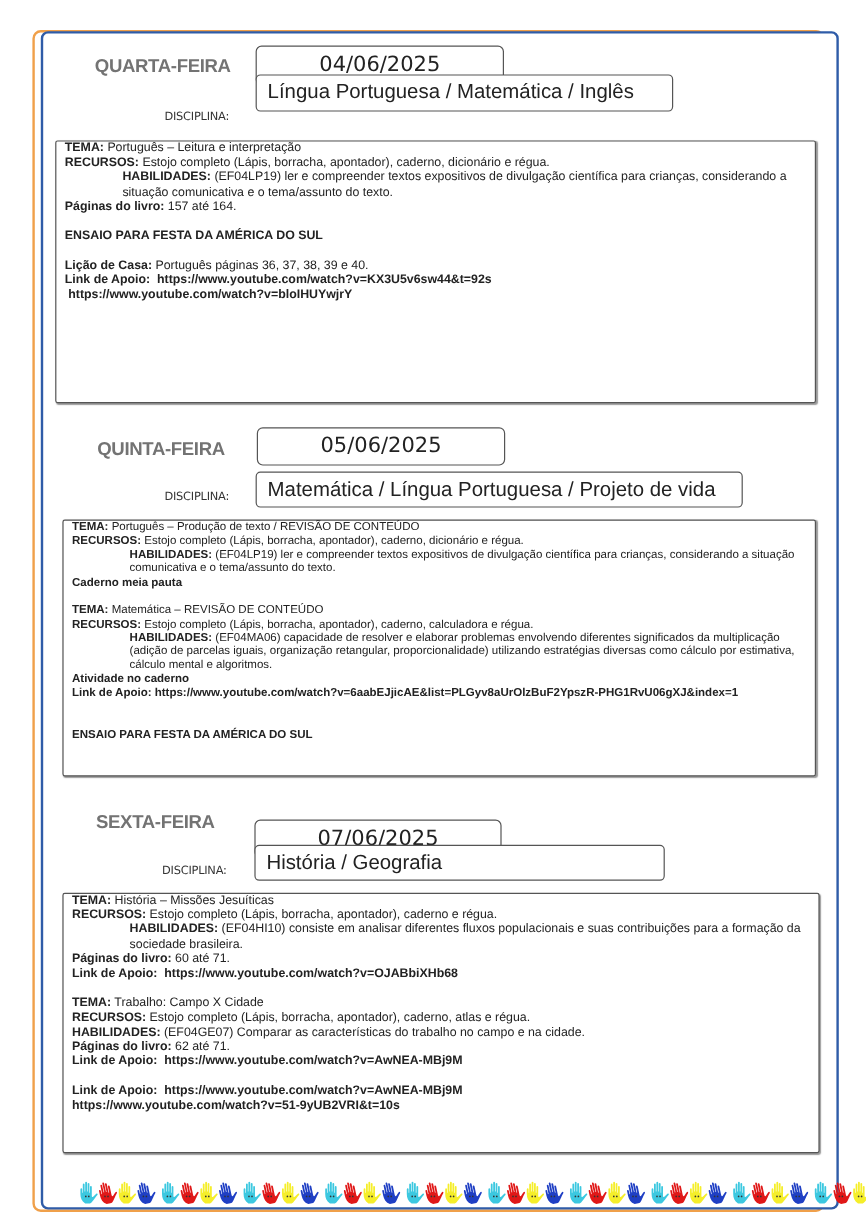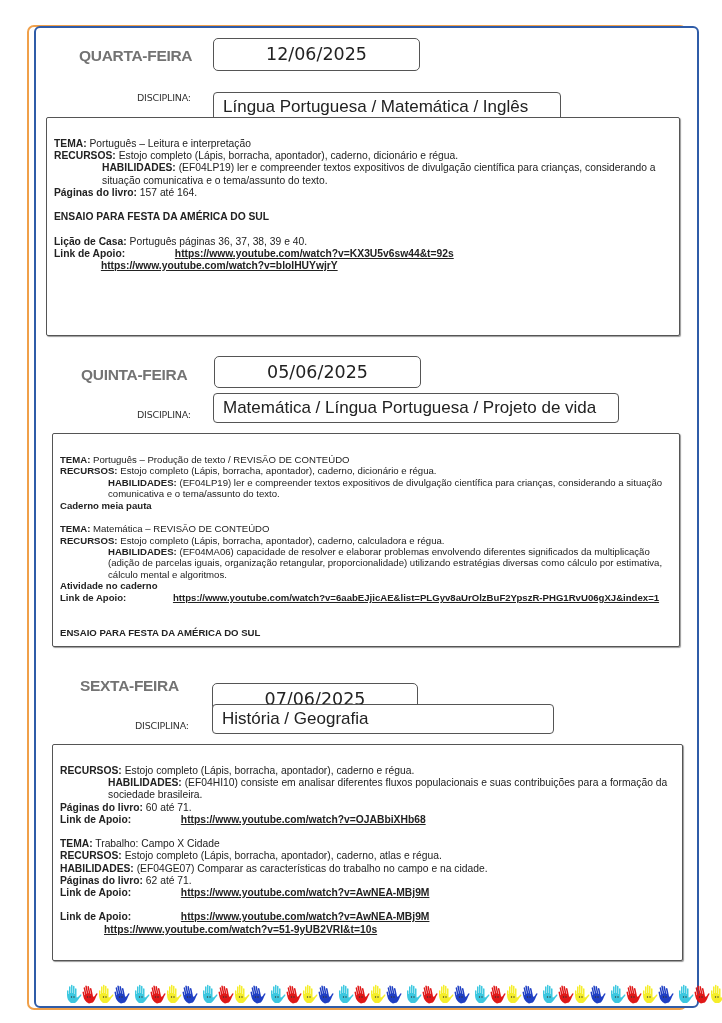--- a/index.html
+++ b/index.html
@@ -16,43 +16,43 @@
   .date-box { position: absolute; border: 1px solid #555; border-radius: 5px; background: #fff;
               font-family: "DejaVu Sans", sans-serif; font-size: 17.5px; text-align: center;
               box-sizing: border-box; line-height: 30px; color: #222; }
   .disc-label { position: absolute; font-family: "DejaVu Sans", sans-serif; font-size: 9.5px;
                 color: #333; letter-spacing: -0.2px; text-align: center; }
   .disc-box { position: absolute; border: 1px solid #555; border-radius: 4px; background: #fff;
               font-family: "Liberation Sans", sans-serif; font-size: 17px; box-sizing: border-box;
               padding-left: 9px; line-height: 28px; color: #222; white-space: nowrap; }
 
   .content-box { position: absolute; border: 1px solid #555; border-radius: 2px; background: #fff;
-                 box-sizing: border-box; padding: 20px 7px; font-size: 10.3px; line-height: 12.2px;
+                 box-sizing: border-box; padding: 0 7px; font-size: 10.3px; line-height: 12.2px;
                  box-shadow: 1px 1px 1px #999; color: #222; }
   .content-box .b { font-weight: bold; }
-  .content-box .link { font-weight: bold; text-decoration: underline; color: #222; cursor: pointer; margin-left: 44px; }
+  .content-box .link { font-weight: bold; color: #222; cursor: pointer; }
   .content-box .gap { height: 12.2px; }
   .content-box .line { white-space: nowrap; }
   .content-box .wrap { white-space: normal; margin-left: 48px; }
   .small { font-size: 9.6px; line-height: 11.4px; }
 
   .hands { position: absolute; left: 66px; top: 984px; display: flex; gap: 0; }
   .hand-group { display: flex; margin-right: 4px; }
   .hand { width: 16px; height: 20px; display: block; }
 </style>
 </head>
 <body>
 
 <div class="frame-orange"></div>
 <div class="frame-blue"></div>
 
 <div class="day-title" style="left:79px; top:47px;">QUARTA-FEIRA</div>
-<div class="date-box" style="left:213px; top:38px; width:207px; height:33px;">12/06/2025</div>
+<div class="date-box" style="left:213px; top:38px; width:207px; height:33px;">04/06/2025</div>
 <div class="disc-label" style="left:137px; top:92px;">DISCIPLINA:</div>
-<div class="disc-box" style="left:213px; top:92px; width:348px; height:31px;">Língua Portuguesa / Matemática / Inglês</div>
+<div class="disc-box" style="left:213px; top:62px; width:348px; height:31px;">Língua Portuguesa / Matemática / Inglês</div>
 
 <div class="content-box" style="left:46px; top:117px; width:634px; height:219px;">
   <div class="line"><span class="b">TEMA:</span> <span>Português – Leitura e interpretação</span></div>
   <div class="line"><span class="b">RECURSOS:</span> <span>Estojo completo (Lápis, borracha, apontador), caderno, dicionário e régua.</span></div>
   <div class="wrap"><span class="b">HABILIDADES:</span> <span>(EF04LP19) ler e compreender textos expositivos de divulgação científica para crianças, considerando a situação comunicativa e o tema/assunto do texto.</span></div>
   <div class="line"><span class="b">Páginas do livro:</span> <span>157 até 164.</span></div>
   <div class="gap"></div>
   <div class="line b">ENSAIO PARA FESTA DA AMÉRICA DO SUL</div>
   <div class="gap"></div>
   <div class="line"><span class="b">Lição de Casa:</span> <span>Português páginas 36, 37, 38, 39 e 40.</span></div>
@@ -80,20 +80,21 @@
   <div class="gap"></div>
   <div class="line b">ENSAIO PARA FESTA DA AMÉRICA DO SUL</div>
 </div>
 
 <div class="day-title" style="left:80px; top:677px;">SEXTA-FEIRA</div>
 <div class="date-box" style="left:212px; top:667px; width:206px; height:32px;margin-top:16px;">07/06/2025</div>
 <div class="disc-label" style="left:135px; top:720px;">DISCIPLINA:</div>
 <div class="disc-box" style="left:212px; top:704px; width:342px; height:30px;">História / Geografia</div>
 
 <div class="content-box" style="left:52px; top:744px; width:631px; height:217px;">
+  <div class="line"><span class="b">TEMA:</span> <span>História – Missões Jesuíticas</span></div>
   <div class="line"><span class="b">RECURSOS:</span> <span>Estojo completo (Lápis, borracha, apontador), caderno e régua.</span></div>
   <div class="wrap"><span class="b">HABILIDADES:</span> <span>(EF04HI10) consiste em analisar diferentes fluxos populacionais e suas contribuições para a formação da sociedade brasileira.</span></div>
   <div class="line"><span class="b">Páginas do livro:</span> <span>60 até 71.</span></div>
   <div class="line"><span class="b">Link de Apoio:</span>&nbsp; <a class="link">https://www.youtube.com/watch?v=OJABbiXHb68</a></div>
   <div class="gap"></div>
   <div class="line"><span class="b">TEMA:</span> <span>Trabalho: Campo X Cidade</span></div>
   <div class="line"><span class="b">RECURSOS:</span> <span>Estojo completo (Lápis, borracha, apontador), caderno, atlas e régua.</span></div>
   <div class="line"><span class="b">HABILIDADES:</span> <span>(EF04GE07) Comparar as características do trabalho no campo e na cidade.</span></div>
   <div class="line"><span class="b">Páginas do livro:</span> <span>62 até 71.</span></div>
   <div class="line"><span class="b">Link de Apoio:</span>&nbsp; <a class="link">https://www.youtube.com/watch?v=AwNEA-MBj9M</a></div>

